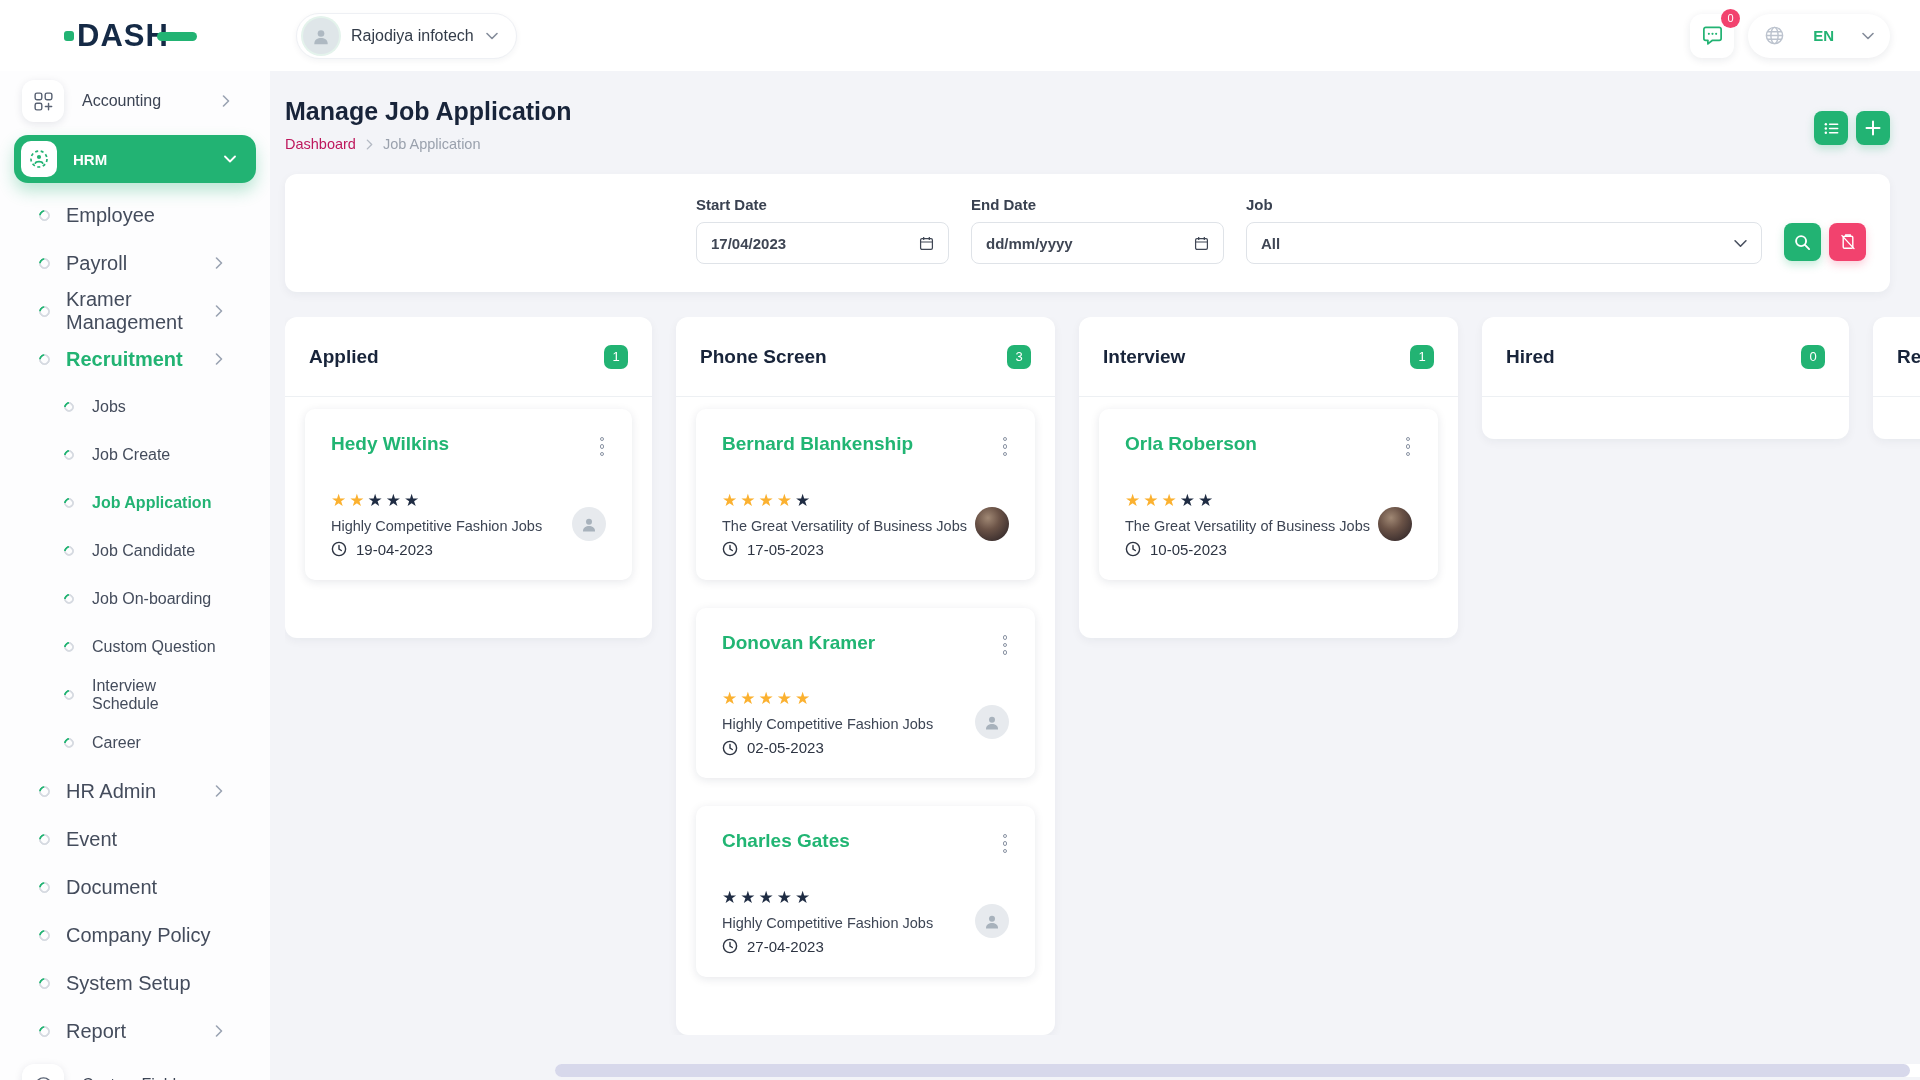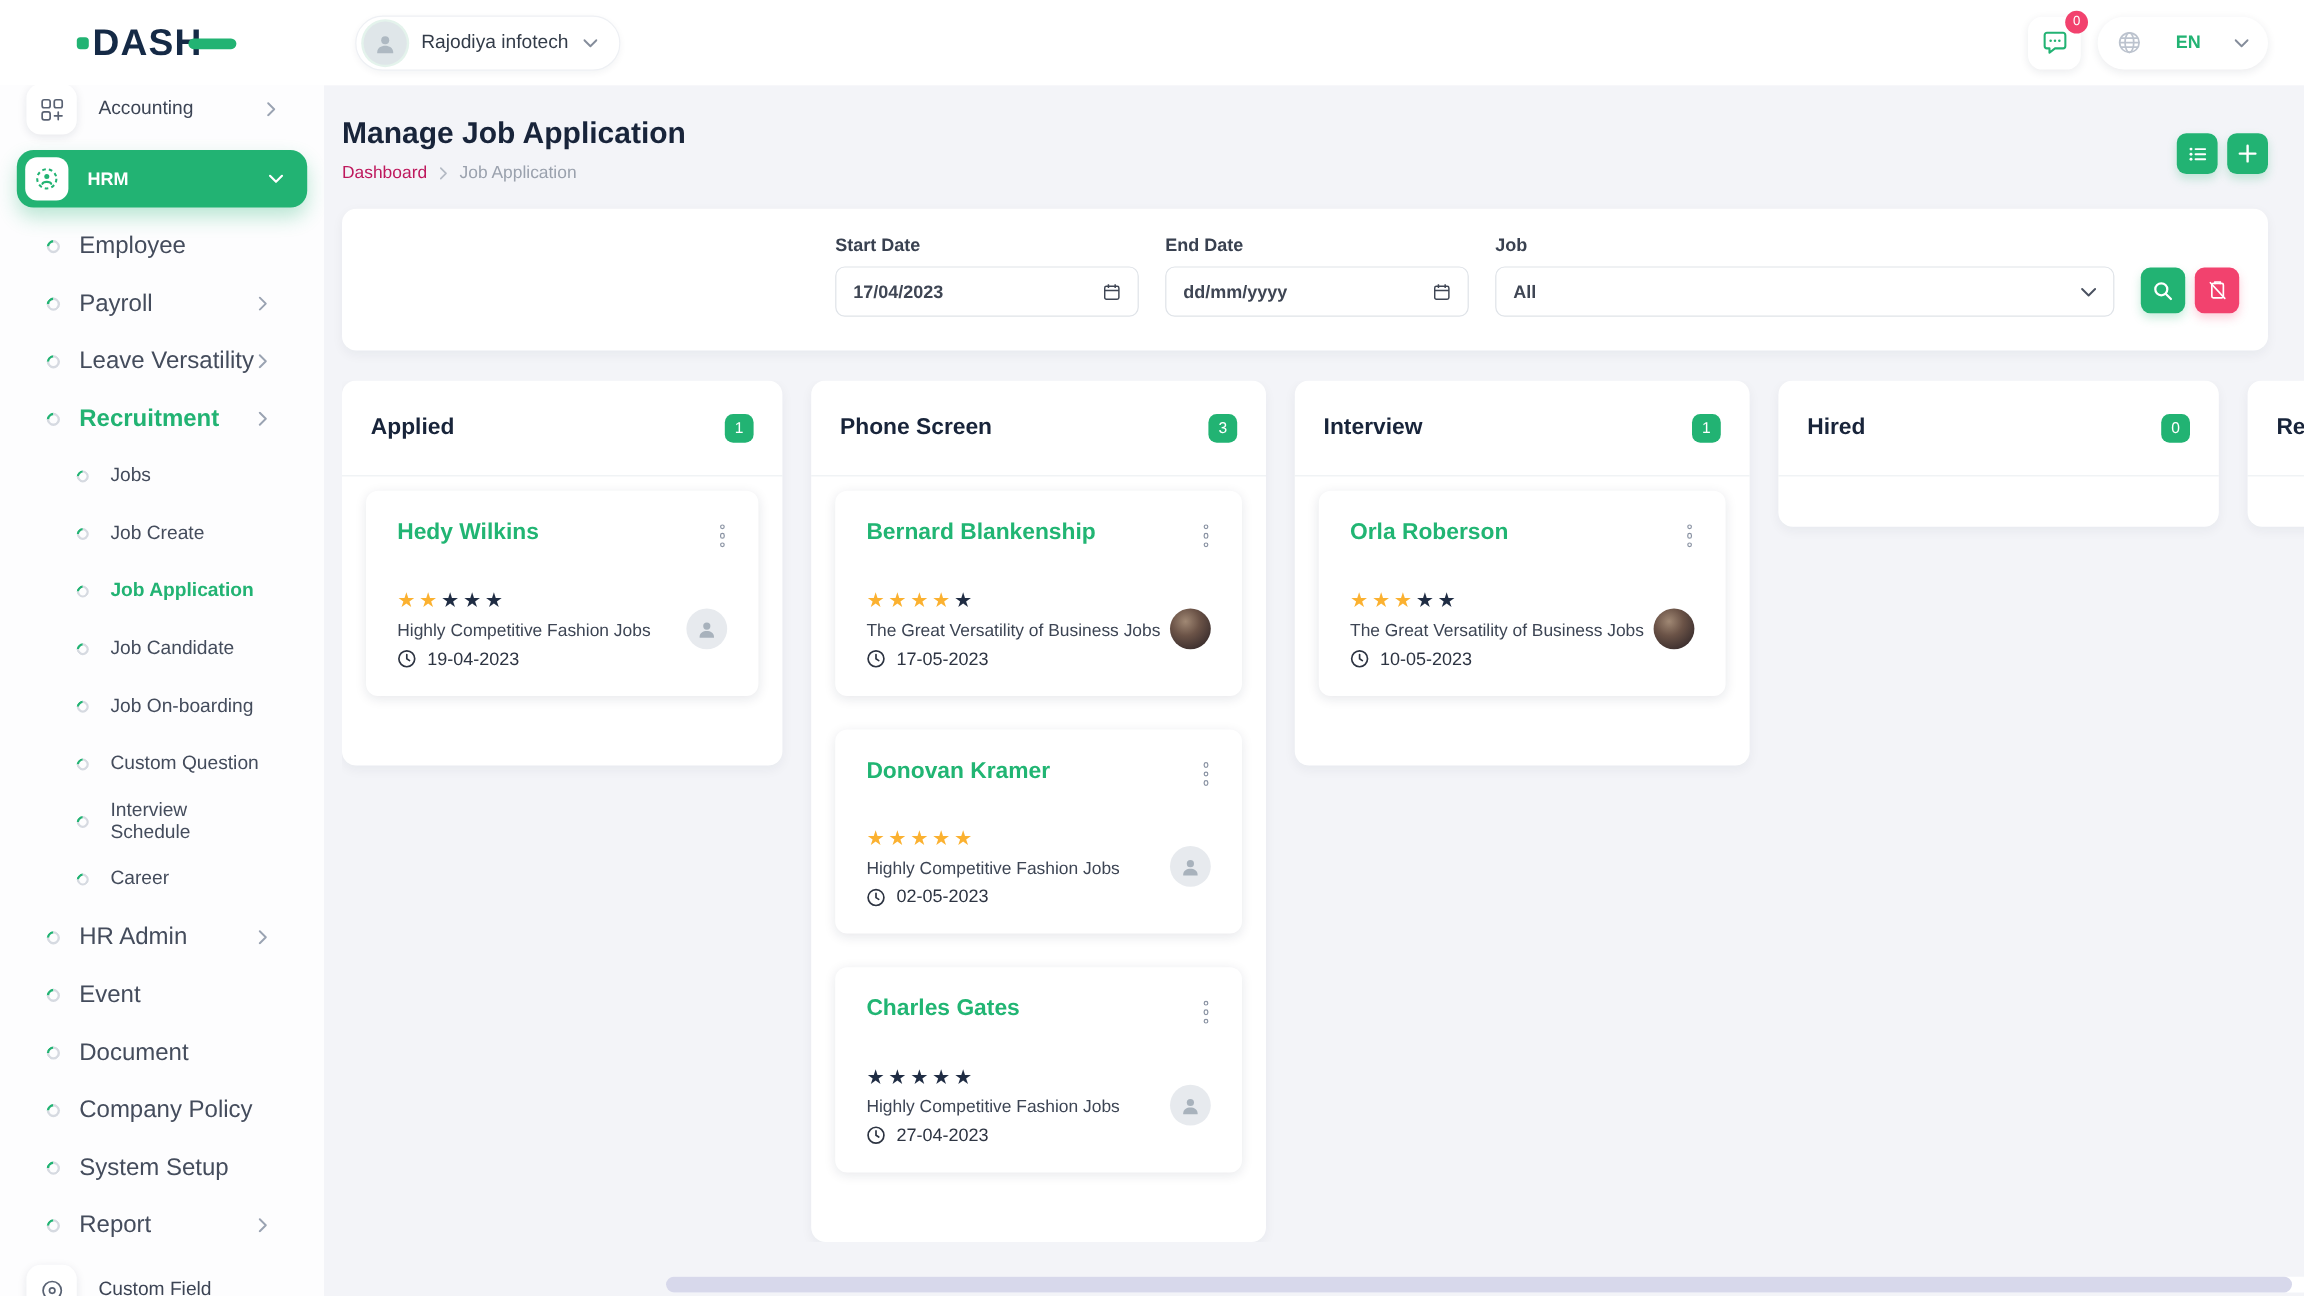--- a/index.html
+++ b/index.html
@@ -26,21 +26,21 @@
   .topbar-right { margin-left:auto; display:flex; align-items:center; gap:14px; padding-right:30px; }
   .chat-btn { position:relative; width:44px; height:44px; border-radius:12px; background:#fff;
     box-shadow:0 2px 8px rgba(20,30,60,.09); display:flex; align-items:center; justify-content:center; cursor:pointer; }
   .chat-badge { position:absolute; top:-5px; right:-6px; min-width:19px; height:19px; border-radius:10px;
     background:#f2426e; color:#fff; font-size:11px; display:flex; align-items:center; justify-content:center; padding:0 5px; }
   .lang-pill { height:44px; border-radius:22px; background:#fff; box-shadow:0 2px 8px rgba(20,30,60,.09);
     display:flex; align-items:center; gap:28px; padding:0 16px; cursor:pointer; }
   .lang-code { font-size:15px; font-weight:700; color:#22b373; }
 
   
-  .sidebar { position:absolute; top:61px; left:0; width:270px; bottom:0; background:#fdfdfe; overflow:hidden; z-index:20; }
+  .sidebar { position:absolute; top:71px; left:0; width:270px; bottom:0; background:#fdfdfe; overflow:hidden; z-index:20; }
   .side-module { display:flex; align-items:center; gap:18px; height:60px; padding:0 40px 0 22px; cursor:pointer; }
   .icon-box { width:42px; height:42px; border-radius:12px; background:#fff;
     box-shadow:0 2px 8px rgba(20,30,60,.10); display:flex; align-items:center; justify-content:center; flex:none; }
   .side-module .lbl { font-size:16px; color:#3c4454; flex:1; }
   .side-pill { margin:4px 14px 8px 14px; height:48px; border-radius:14px; background:#22b373;
     box-shadow:0 8px 16px rgba(34,179,115,.30); display:flex; align-items:center; gap:16px;
     padding:0 20px 0 7px; cursor:pointer; }
   .side-pill .icon-box { width:36px; height:36px; border-radius:10px; box-shadow:none; }
   .side-pill .lbl { font-size:15px; font-weight:700; color:#fff; flex:1; }
   .side-item { display:flex; align-items:center; height:48px; padding:0 47px 0 39px; cursor:pointer; }
@@ -210,21 +210,21 @@
         <span class="ring"></span>
         <span class="lbl">Payroll</span>
         <span class="chev">
           <svg width="8" height="12" viewBox="0 0 8 12">
             <path d="M1.5 1l5 5-5 5" stroke="#9aa3b2" stroke-width="1.6" fill="none" stroke-linecap="round" stroke-linejoin="round"></path>
           </svg>
         </span>
       </div>
       <div class="side-item">
         <span class="ring"></span>
-        <span class="lbl">Leave Versatility</span>
+        <span class="lbl">Kramer Management</span>
         <span class="chev">
           <svg width="8" height="12" viewBox="0 0 8 12">
             <path d="M1.5 1l5 5-5 5" stroke="#9aa3b2" stroke-width="1.6" fill="none" stroke-linecap="round" stroke-linejoin="round"></path>
           </svg>
         </span>
       </div>
       <div class="side-item open">
         <span class="ring"></span>
         <span class="lbl">Recruitment</span>
         <span class="chev">

